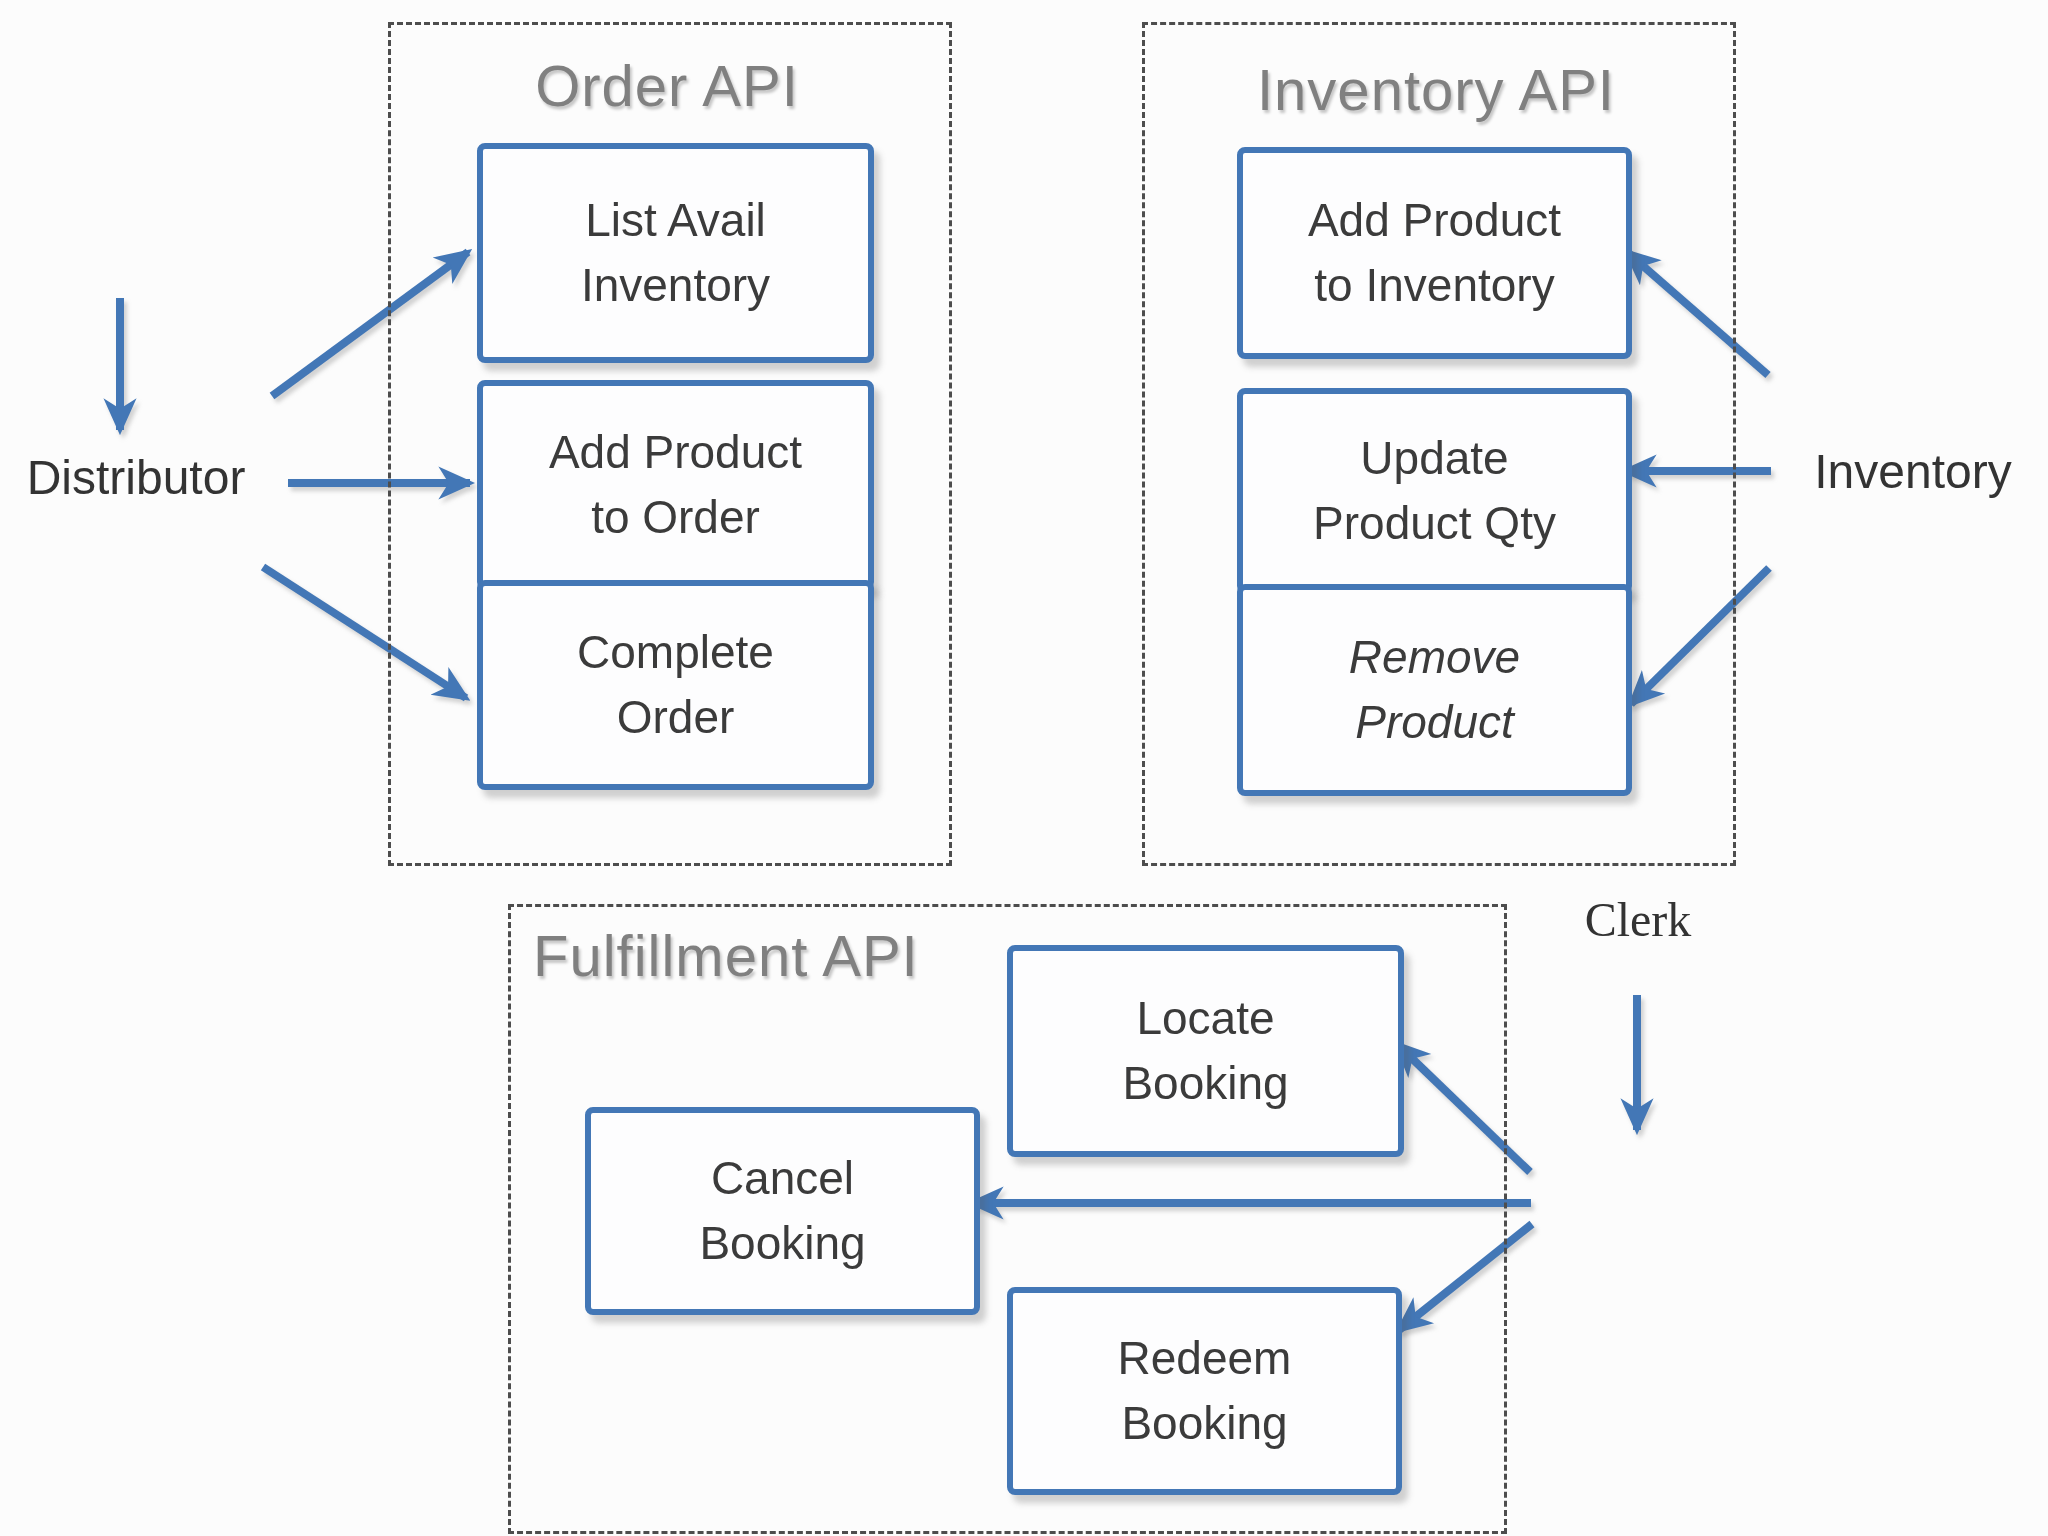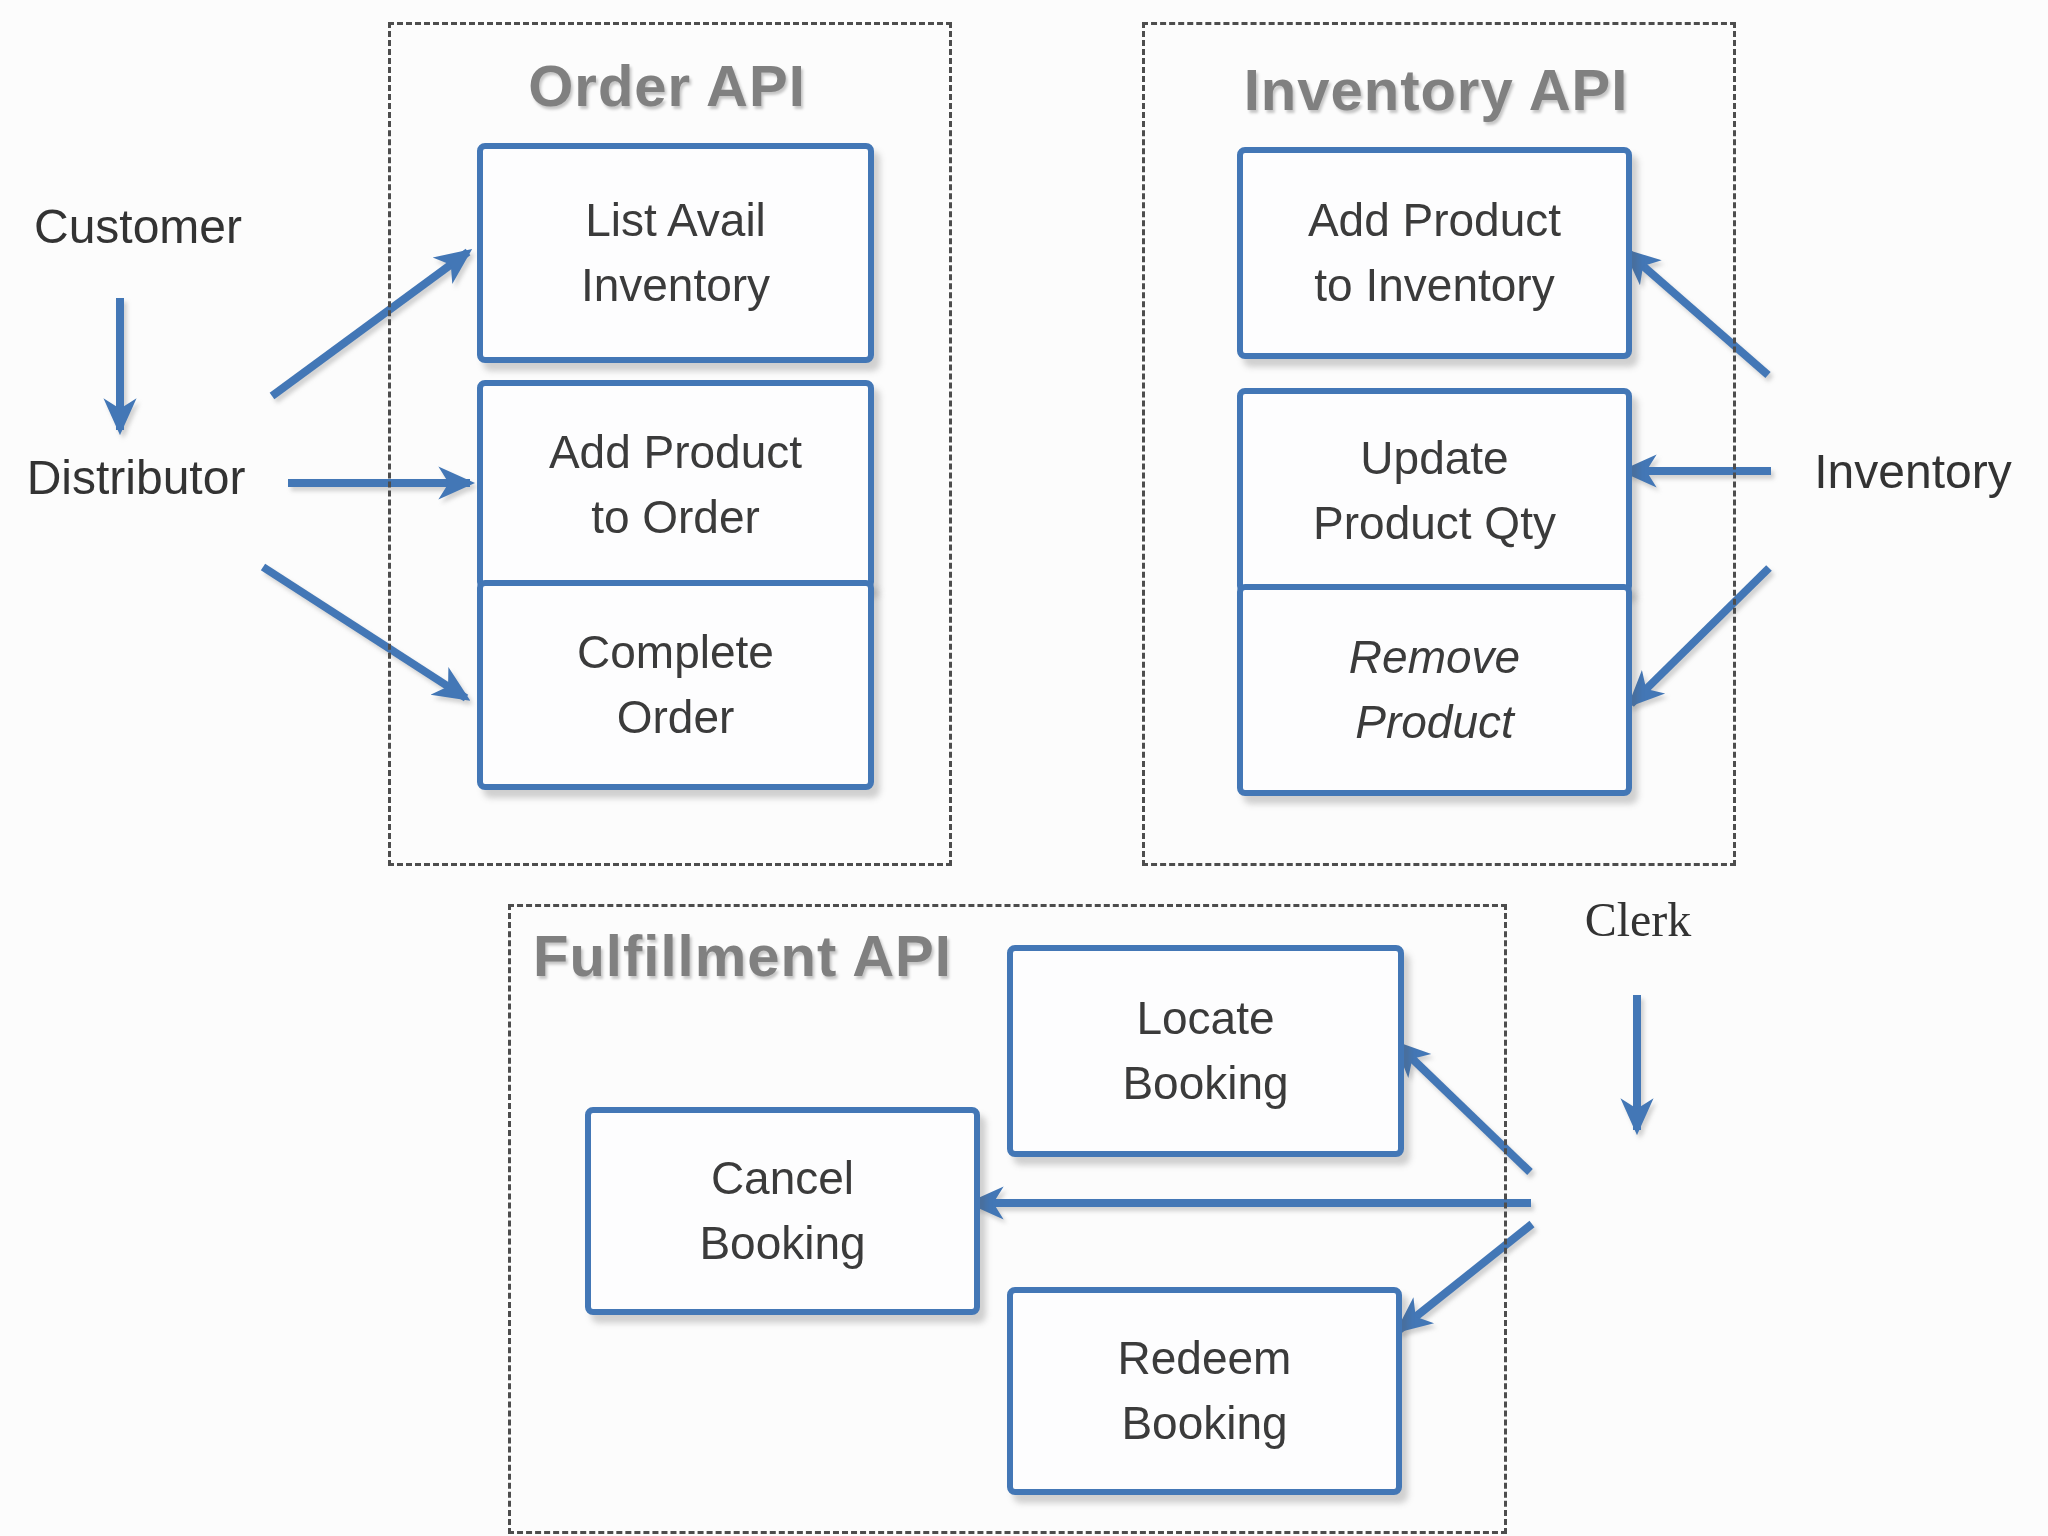--- a/index.html
+++ b/index.html
@@ -22,21 +22,21 @@
   }
   .group{
     position:absolute;
     border:3px dashed var(--dashed-border);
     background:transparent;
   }
   .group-title{
     position:absolute;
     color:var(--group-title);
     font-size:58px;
-    font-weight:700;
+    font-weight:400;
     letter-spacing:1px;
     text-shadow:2px 3px 3px rgba(0,0,0,0.22);
     white-space:nowrap;
   }
   .group-title.centered{ text-align:center; }
   .node{
     position:absolute;
     background:#fdfdfe;
     border:6px solid var(--accent-blue);
     border-radius:8px;
@@ -138,18 +138,17 @@
   </div>
   <div class="node" style="left:585px;top:1107px;width:383px;height:196px;">
     <div class="node-label">Cancel
 Booking</div>
   </div>
   <div class="node" style="left:1007px;top:1287px;width:383px;height:196px;">
     <div class="node-label">Redeem
 Booking</div>
   </div>
 
-  <div class="actor" style="left:138px;top:227px;">Customer</div>
   <div class="actor" style="left:136px;top:478px;">Distributor</div>
   <div class="actor" style="left:1913px;top:472px;">Inventory</div>
   <div class="actor" style="left:1638px;top:920px;font-family:Liberation Serif, serif;">Clerk</div>
 
 </div>
 
 </body></html>

